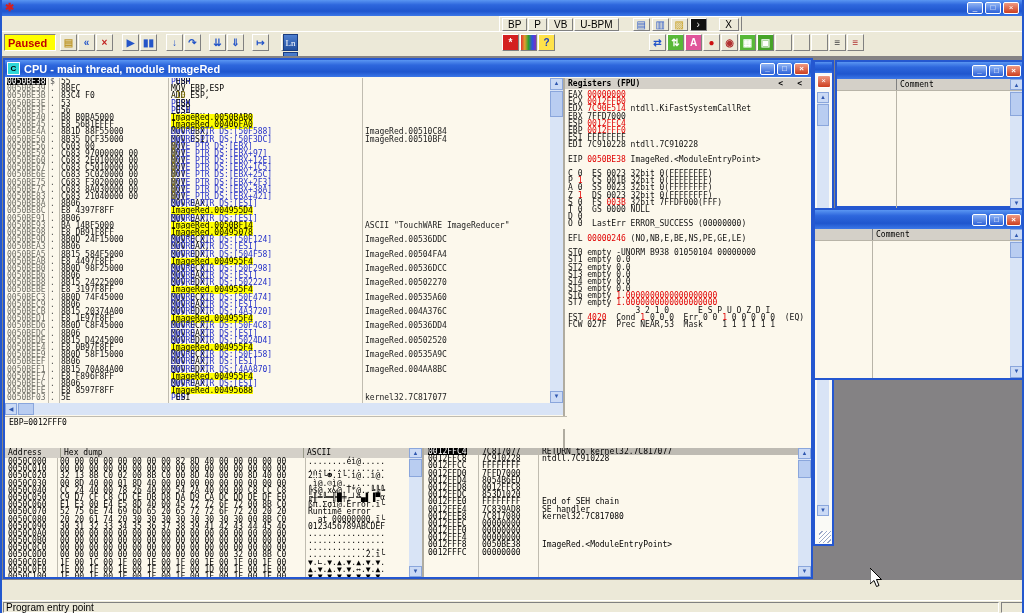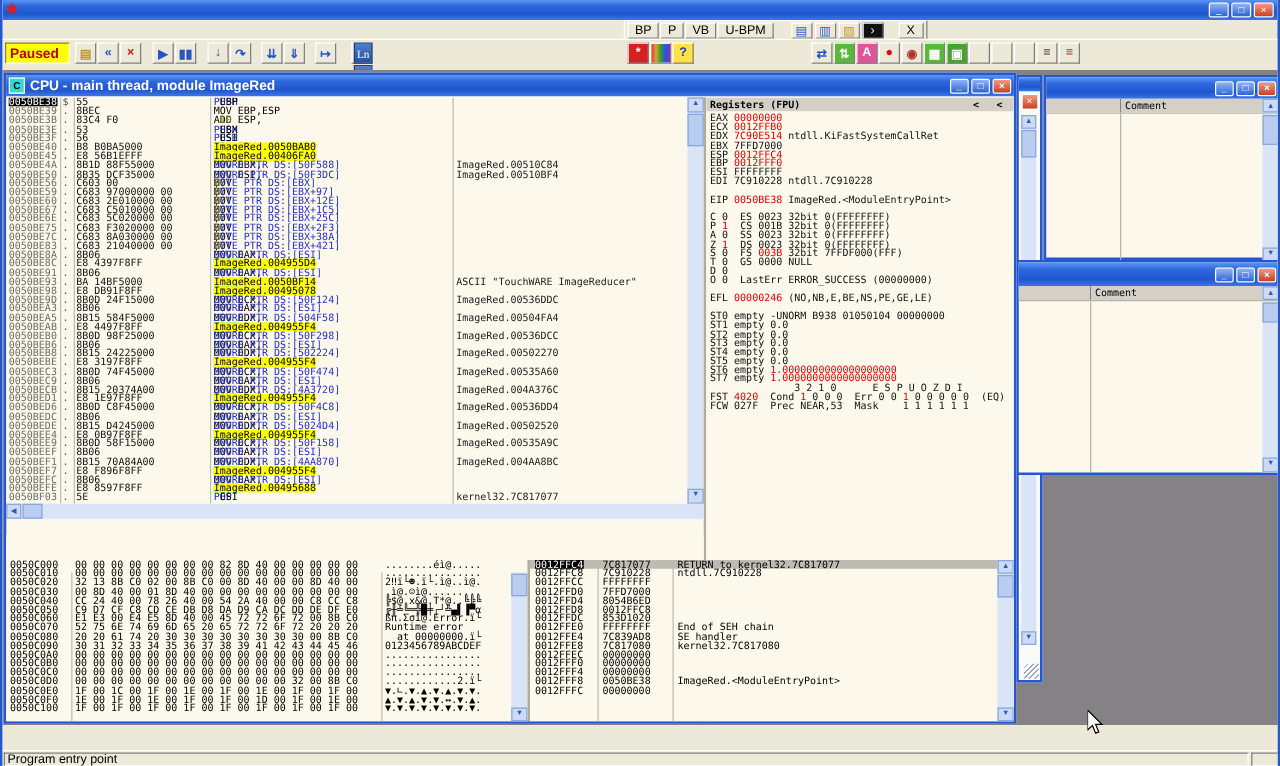--- a/index.html
+++ b/index.html
@@ -325,23 +325,30 @@
             <div class="rline"><span>FST </span><span class="sg-r">4020</span><span>  Cond </span><span class="sg-r">1</span><span> 0 0 0  Err 0 0 </span><span class="sg-r">1</span><span> 0 0 0 0 0  (EQ)</span></div>
             <div class="rline"><span>FCW 027F  Prec NEAR,53  Mask    1 1 1 1 1 1</span></div>
           </div>
       </div>
 
       <div class="abs sb" style="left:0;top:343px;width:558px;height:12px;">
         <div class="sbb" style="left:0;top:0;width:12px;height:12px;line-height:11px;">◀</div>
         <div class="sbt" style="left:13px;top:0;width:16px;height:12px;"></div>
       </div>
 
+      <div class="abs cream mono" style="left:0;top:356px;width:558px;height:12px;font-size:8px;line-height:11px;padding-left:4px;border-top:1px solid #C0BCB0;">EBP=0012FFF0</div>
       <div class="abs cream" style="left:0;top:368px;width:558px;height:20px;"></div>
 
       <div class="abs cream" style="left:0;top:388px;width:417px;height:129px;overflow:hidden;">
+        <div style="display:flex;height:10px;">
+          <div class="hdrbar" style="width:52px;font-weight:normal;font-family:'DejaVu Sans Mono',monospace;font-size:8px;line-height:10px;padding-left:3px;border-right:1px solid #9a9a8a;">Address</div>
+          <div class="hdrbar" style="flex:1;font-weight:normal;font-family:'DejaVu Sans Mono',monospace;font-size:8px;line-height:10px;padding-left:3px;border-right:1px solid #9a9a8a;">Hex dump</div>
+          <div class="hdrbar" style="width:102px;font-weight:normal;font-family:'DejaVu Sans Mono',monospace;font-size:8px;line-height:10px;padding-left:3px;">ASCII</div>
+          <div class="sbb" style="position:static;width:13px;height:10px;line-height:9px;">▲</div>
+        </div>
         <div class="mono" style="position:relative;">
             <div class="drow"><span class="d-addr">0050C000</span><span class="d-hex">00 00 00 00 00 00 00 00 82 8D 40 00 00 00 00 00</span><span class="d-ascii">........éì@.....</span></div>
             <div class="drow"><span class="d-addr">0050C010</span><span class="d-hex">00 00 00 00 00 00 00 00 00 00 00 00 00 00 00 00</span><span class="d-ascii">................</span></div>
             <div class="drow"><span class="d-addr">0050C020</span><span class="d-hex">32 13 8B C0 02 00 8B C0 00 8D 40 00 00 8D 40 00</span><span class="d-ascii">2‼ï└☻.ï└.ì@..ì@.</span></div>
             <div class="drow"><span class="d-addr">0050C030</span><span class="d-hex">00 8D 40 00 01 8D 40 00 00 00 00 00 00 00 00 00</span><span class="d-ascii">.ì@.☺ì@.........</span></div>
             <div class="drow"><span class="d-addr">0050C040</span><span class="d-hex">CC 24 40 00 78 26 40 00 54 2A 40 00 00 C8 CC C8</span><span class="d-ascii">╠$@.x&amp;@.T*@..╚╠╚</span></div>
             <div class="drow"><span class="d-addr">0050C050</span><span class="d-hex">C9 D7 CF C8 CD CE DB D8 DA D9 CA DC DD DE DF E0</span><span class="d-ascii">╔╫╧╚═╬█╪┌┘╩▄▌▐▀α</span></div>
             <div class="drow"><span class="d-addr">0050C060</span><span class="d-hex">E1 E3 00 E4 E5 8D 40 00 45 72 72 6F 72 00 8B C0</span><span class="d-ascii">ßπ.Σσì@.Error.ï└</span></div>
             <div class="drow"><span class="d-addr">0050C070</span><span class="d-hex">52 75 6E 74 69 6D 65 20 65 72 72 6F 72 20 20 20</span><span class="d-ascii">Runtime error   </span></div>
             <div class="drow"><span class="d-addr">0050C080</span><span class="d-hex">20 20 61 74 20 30 30 30 30 30 30 30 30 00 8B C0</span><span class="d-ascii">  at 00000000.ï└</span></div>

